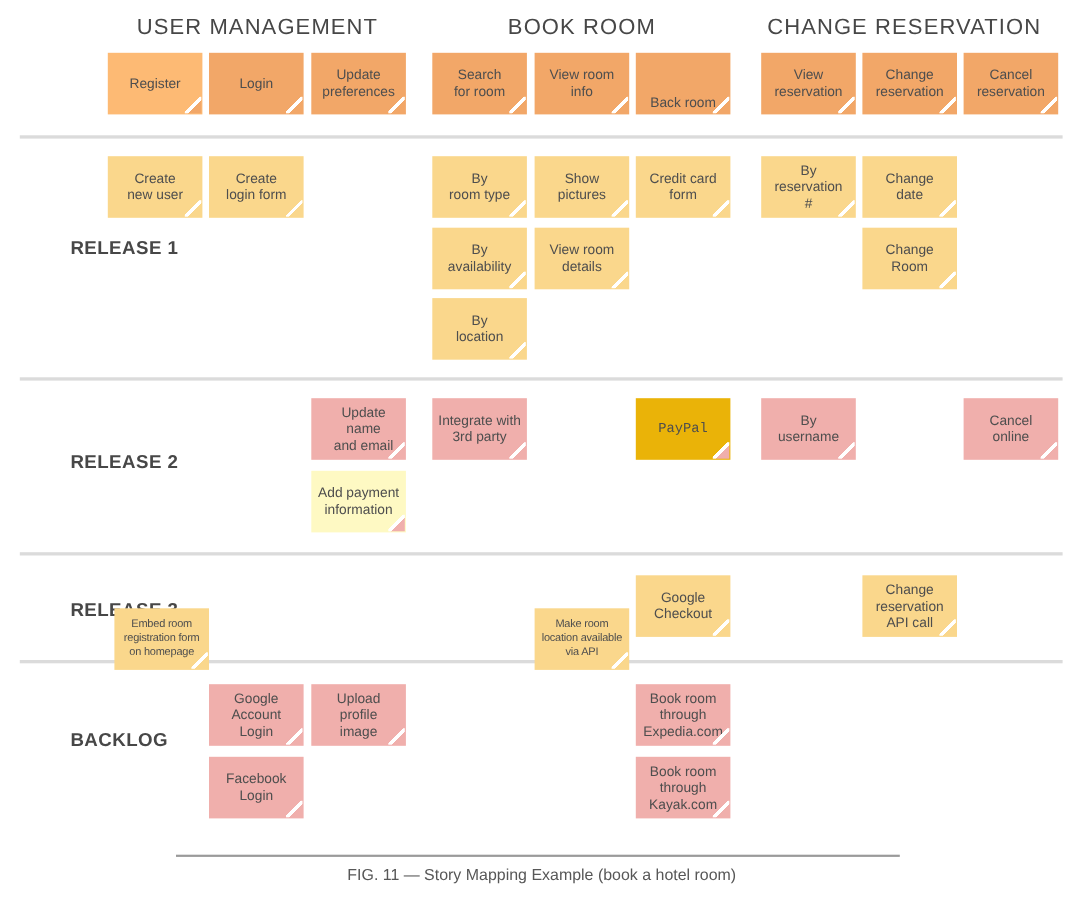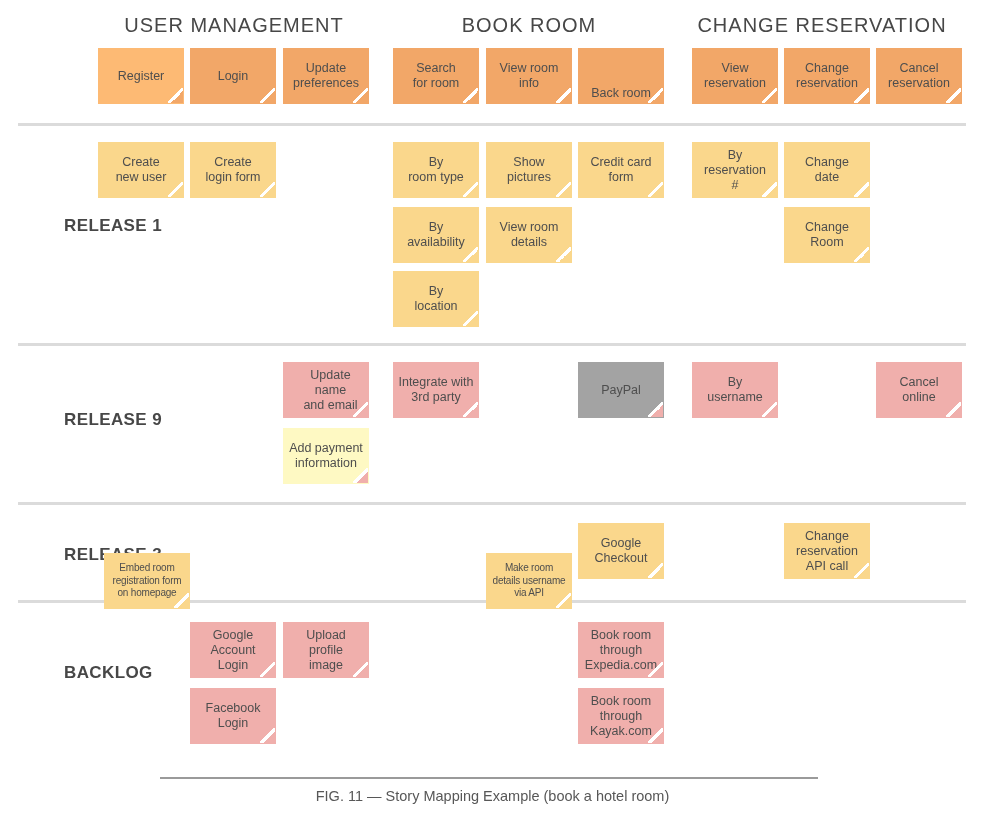--- a/index.html
+++ b/index.html
@@ -82,21 +82,21 @@
 <body>
 
 <div>
   <div id="headers">
       <div class="col-header" style="left: 98px; width: 272px;">USER MANAGEMENT</div>
       <div class="col-header" style="left: 393px; width: 272px;">BOOK ROOM</div>
       <div class="col-header" style="left: 686px; width: 272px;">CHANGE RESERVATION</div>
     </div>
   <div id="rowlabels">
       <div class="row-label" style="top: 216px;">RELEASE 1</div>
-      <div class="row-label" style="top: 410px;">RELEASE 9</div>
+      <div class="row-label" style="top: 410px;">RELEASE 2</div>
       <div class="row-label" style="top: 545px;">RELEASE 3</div>
       <div class="row-label" style="top: 663px;">BACKLOG</div>
     </div>
   <div id="dividers">
       <div class="divider" style="top: 123px;"></div>
       <div class="divider" style="top: 343px;"></div>
       <div class="divider" style="top: 502px;"></div>
       <div class="divider" style="top: 600px;"></div>
     </div>
   <div id="notes">
@@ -201,21 +201,21 @@
       <div class="note" style="left: 283px; top: 362px; background: rgb(240, 175, 172); padding-left: 14px;">
         <div class="note-text">Update name
 and email</div>
         <div class="fold" style="background: linear-gradient(135deg, rgba(255, 255, 255, 0) 45%, rgb(255, 255, 255) 45%, rgb(255, 255, 255) 60%, rgb(240, 175, 172) 60%);"></div>
       </div>
       <div class="note" style="left: 393px; top: 362px; background: rgb(240, 175, 172); text-align: center;">
         <div class="note-text">Integrate with
 3rd party</div>
         <div class="fold" style="background: linear-gradient(135deg, rgba(255, 255, 255, 0) 45%, rgb(255, 255, 255) 45%, rgb(255, 255, 255) 60%, rgb(240, 175, 172) 60%);"></div>
       </div>
-      <div class="note" style="left: 578px; top: 362px; background: #a3a3a3;">
+      <div class="note" style="left: 578px; top: 362px; background: #eab308; font-family: Liberation Mono, monospace;">
         <div class="note-text">PayPal</div>
         <div class="fold" style="background: linear-gradient(135deg, rgba(255, 255, 255, 0) 45%, rgb(255, 255, 255) 45%, rgb(255, 255, 255) 60%, rgb(240, 175, 172) 60%);"></div>
       </div>
       <div class="note" style="left: 692px; top: 362px; background: rgb(240, 175, 172);">
         <div class="note-text">By
 username</div>
         <div class="fold" style="background: linear-gradient(135deg, rgba(255, 255, 255, 0) 45%, rgb(255, 255, 255) 45%, rgb(255, 255, 255) 60%, rgb(240, 175, 172) 60%);"></div>
       </div>
       <div class="note" style="left: 876px; top: 362px; background: rgb(240, 175, 172);">
         <div class="note-text">Cancel
@@ -228,21 +228,21 @@
         <div class="fold" style="background: linear-gradient(135deg, rgba(255, 255, 255, 0) 45%, rgb(255, 255, 255) 45%, rgb(255, 255, 255) 60%, rgb(240, 175, 172) 60%);"></div>
       </div>
       <div class="note small" style="left: 104px; top: 523px; background: rgb(250, 215, 140);">
         <div class="note-text">Embed room
 registration form
 on homepage</div>
         <div class="fold" style="background: linear-gradient(135deg, rgba(255, 255, 255, 0) 45%, rgb(255, 255, 255) 45%, rgb(255, 255, 255) 60%, rgb(250, 215, 140) 60%);"></div>
       </div>
       <div class="note small" style="left: 486px; top: 523px; background: rgb(250, 215, 140);">
         <div class="note-text">Make room
-details username
+location available
 via API</div>
         <div class="fold" style="background: linear-gradient(135deg, rgba(255, 255, 255, 0) 45%, rgb(255, 255, 255) 45%, rgb(255, 255, 255) 60%, rgb(250, 215, 140) 60%);"></div>
       </div>
       <div class="note" style="left: 578px; top: 523px; background: rgb(250, 215, 140);">
         <div class="note-text">Google
 Checkout</div>
         <div class="fold" style="background: linear-gradient(135deg, rgba(255, 255, 255, 0) 45%, rgb(255, 255, 255) 45%, rgb(255, 255, 255) 60%, rgb(250, 215, 140) 60%);"></div>
       </div>
       <div class="note" style="left: 784px; top: 523px; background: rgb(250, 215, 140);">
         <div class="note-text">Change

